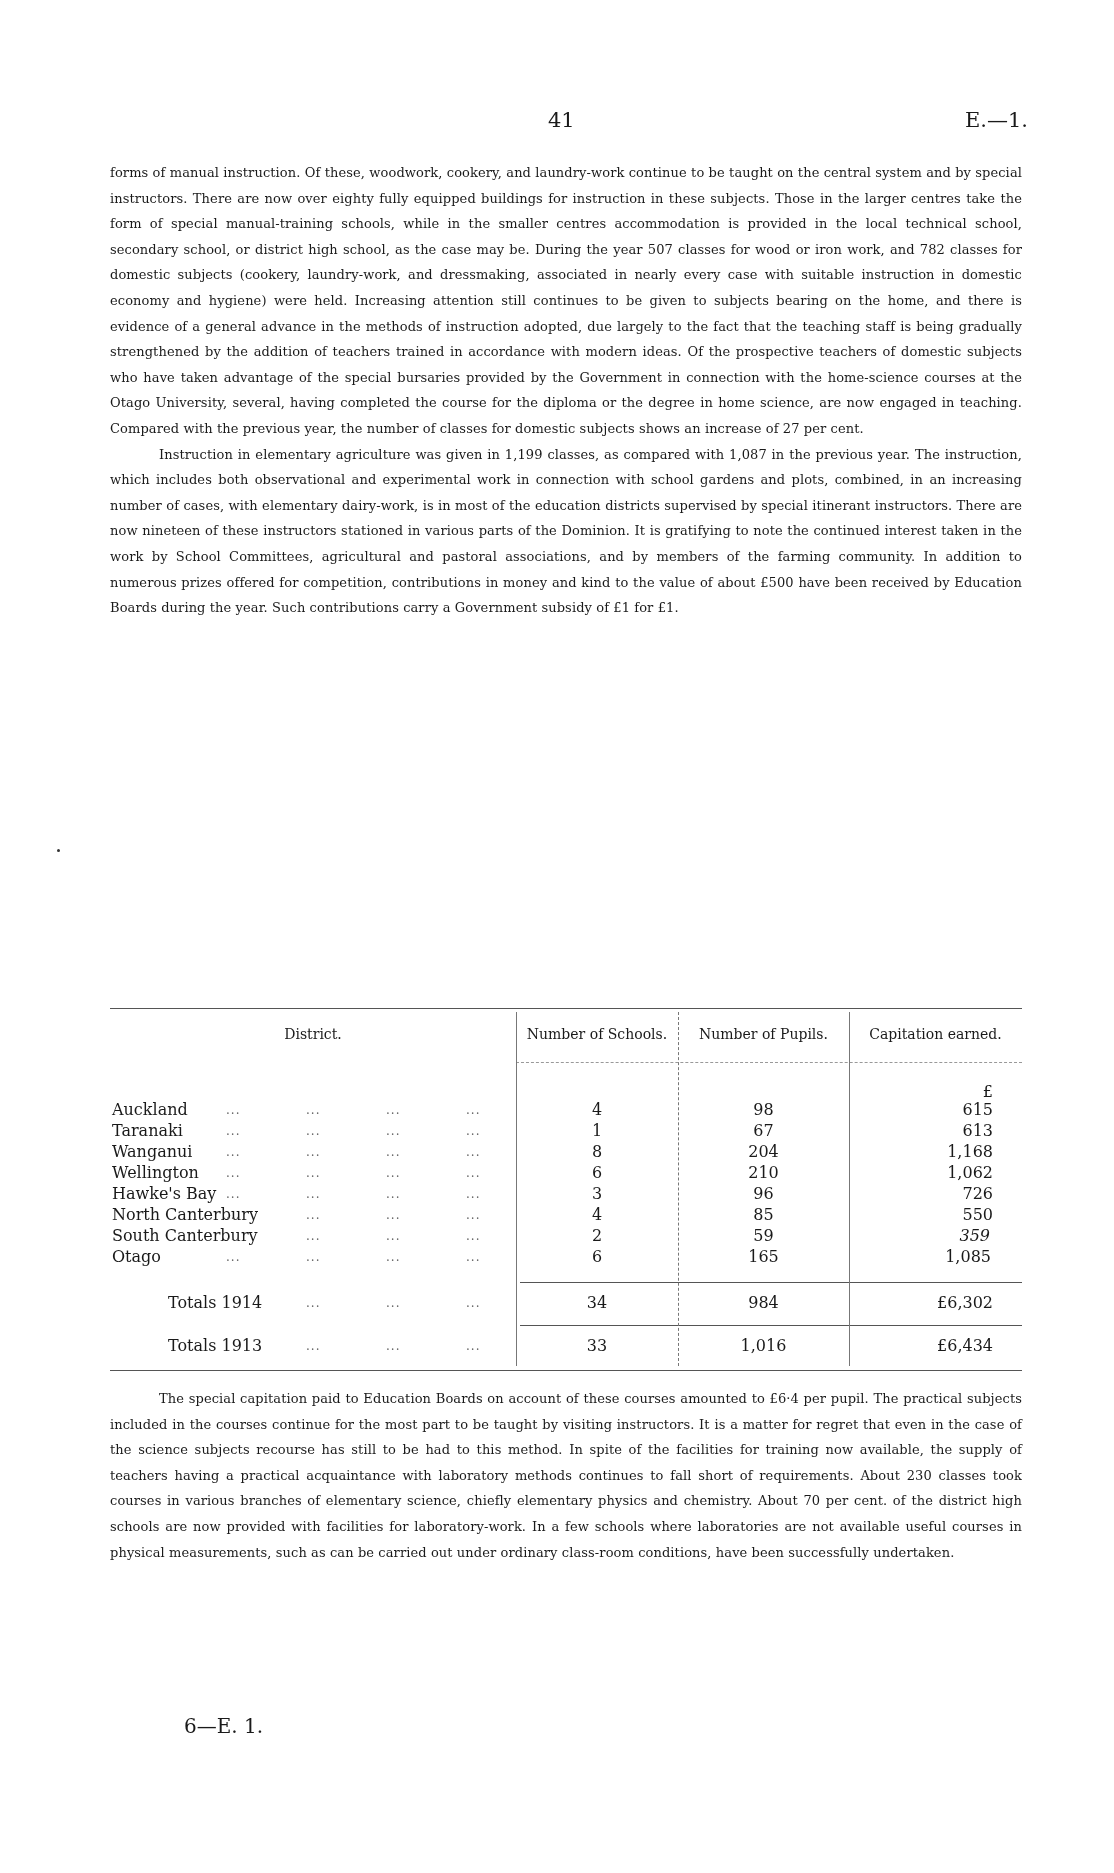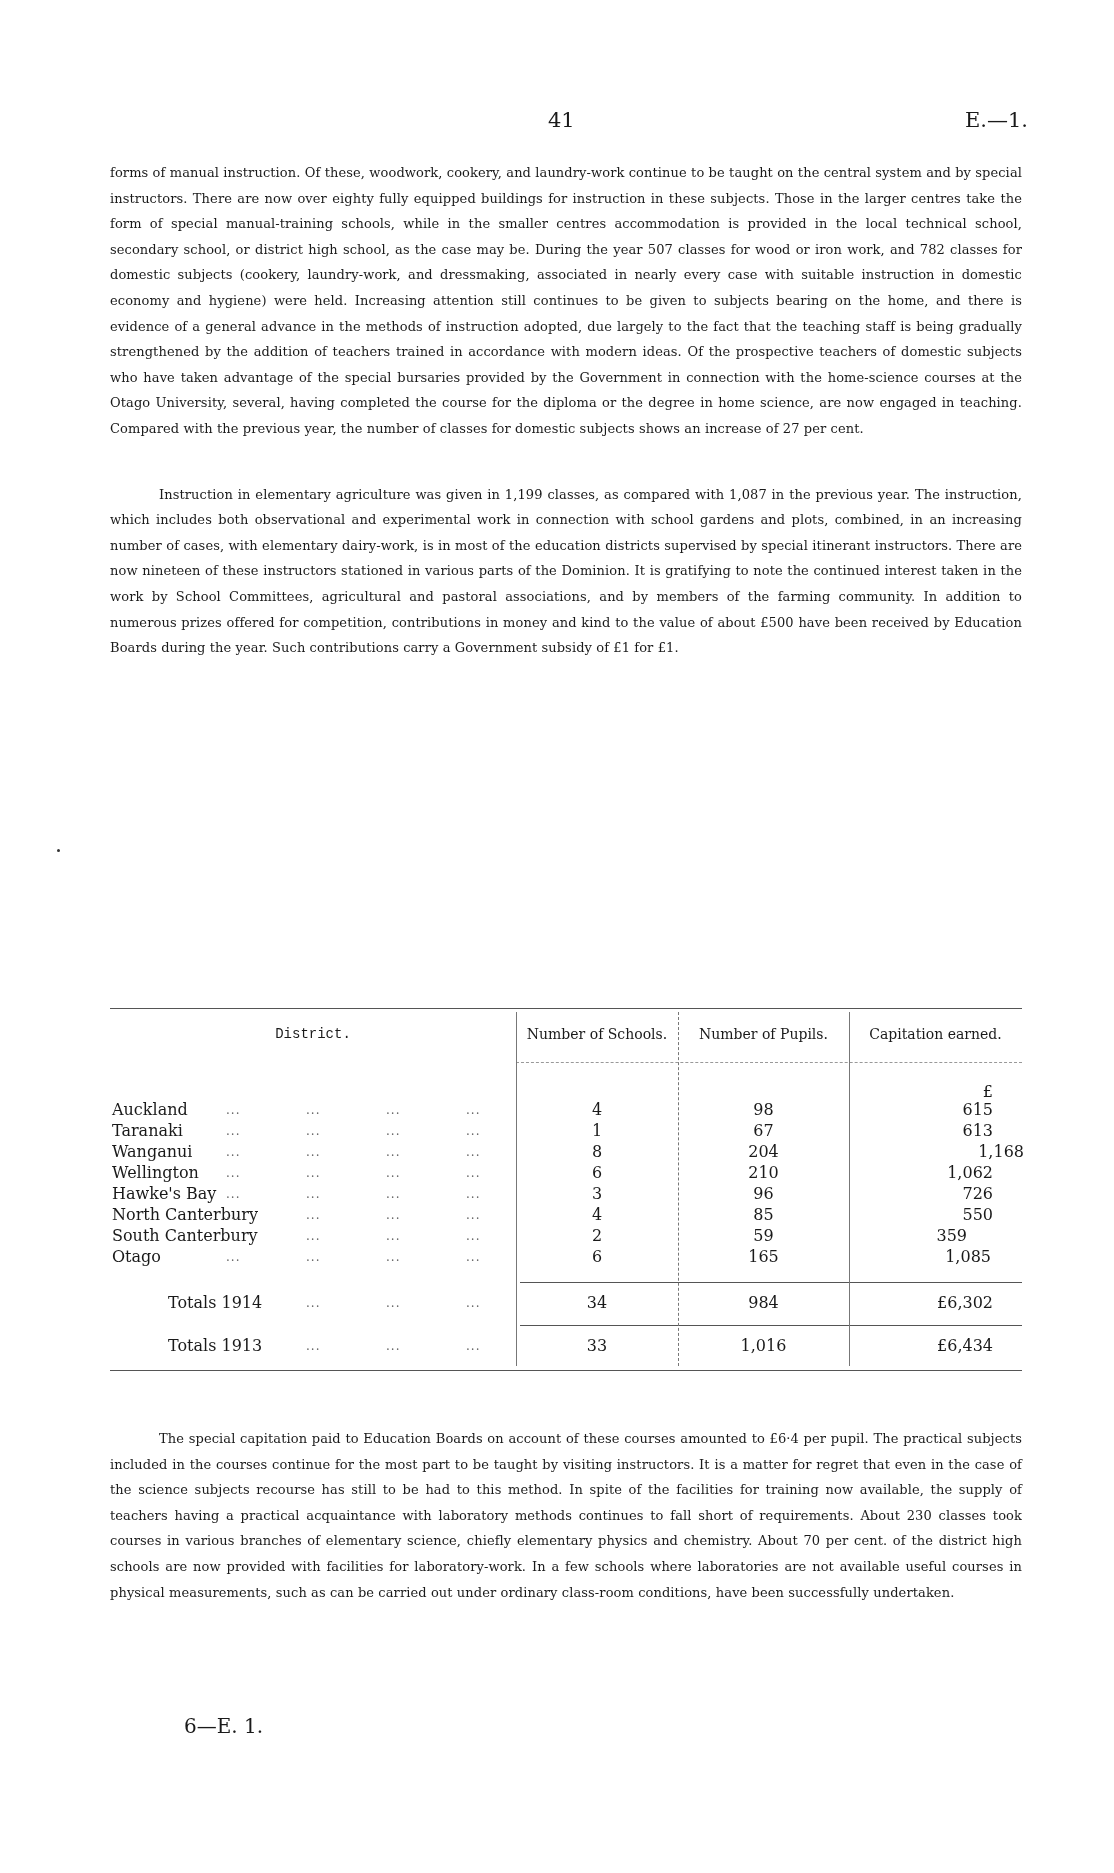--- a/index.html
+++ b/index.html
@@ -3,21 +3,21 @@
 <meta charset="utf-8">
 <style>
   html, body { margin: 0; padding: 0; background: #ffffff; }
   body { width: 1114px; height: 1873px; position: relative; overflow: hidden;
          font-family: "DejaVu Serif", "Liberation Serif", serif; color: #1a1a1a; }
   .page-num { position: absolute; top: 108px; left: 548px; font-size: 21px; }
   .doc-ref { position: absolute; top: 108px; right: 86px; font-size: 21px; }
   .body-text { position: absolute; left: 110px; width: 912px; font-size: 13px;
                line-height: 25.6px; text-align: justify; letter-spacing: 0.1px; }
   .body-text p { margin: 0; text-indent: 0; }
-  .body-text p.indent { text-indent: 49px; margin-top: 40px; }
+  .body-text p.indent { text-indent: 49px; }
   #text-top { top: 160px; }
   #text-bottom { top: 1386px; }
   .margin-dot { position: absolute; left: 57px; top: 849px; width: 3px; height: 3px;
                 background: #333; border-radius: 50%; }
   .footer-sig { position: absolute; left: 184px; top: 1714px; font-size: 20px; }
 
   
   .tbl { position: absolute; left: 110px; top: 1008px; width: 912px; height: 362px; font-size: 16px; }
   .rule { position: absolute; height: 0; border-top: 1px solid #555; }
   .vline { position: absolute; width: 0; border-left: 1px solid #777; }
@@ -47,21 +47,21 @@
   <div class="rule" style="left:0;top:0;width:912px;"></div>
   <div class="rule" style="left:406px;top:54px;width:506px;border-top-style:dashed;border-color:#999;"></div>
   <div class="rule" style="left:410px;top:274px;width:502px;"></div>
   <div class="rule" style="left:410px;top:317px;width:502px;"></div>
   <div class="rule" style="left:0;top:362px;width:912px;"></div>
 
   <div class="vline" style="left:406px;top:4px;height:354px;"></div>
   <div class="vline" style="left:568px;top:4px;height:354px;border-left-style:dashed;"></div>
   <div class="vline" style="left:739px;top:4px;height:354px;"></div>
 
-  <div class="th" style="left:0;width:406px;font-family:Liberation Mono, monospace;">District.</div>
+  <div class="th" style="left:0;width:406px;">District.</div>
   <div class="th" style="left:406px;width:162px;">Number of Schools.</div>
   <div class="th" style="left:568px;width:171px;">Number of Pupils.</div>
   <div class="th" style="left:739px;width:173px;">Capitation earned.</div>
 
   <div class="cell-cap" style="top:74px;left:739px;width:144px;">£</div>
 
   <div id="rows-container">
       <div class="row" style="top: 92px;">
         <span class="cell-name">Auckland</span>
         <span class="dots" style="left:116px;top:3px;">...</span>
@@ -83,21 +83,21 @@
         <span class="cell-cap" style="left:739px;width:144px;">613</span>
       </div>
       <div class="row" style="top: 134px;">
         <span class="cell-name">Wanganui</span>
         <span class="dots" style="left:116px;top:3px;">...</span>
         <span class="dots" style="left:196px;top:3px;">...</span>
         <span class="dots" style="left:276px;top:3px;">...</span>
         <span class="dots" style="left:356px;top:3px;">...</span>
         <span class="cell-num" style="left:406px;width:162px;">8</span>
         <span class="cell-num" style="left:568px;width:171px;">204</span>
-        <span class="cell-cap" style="left:739px;width:144px;padding-left:31px;">1,168</span>
+        <span class="cell-cap" style="left:739px;width:144px;">1,168</span>
       </div>
       <div class="row" style="top: 155px;">
         <span class="cell-name">Wellington</span>
         <span class="dots" style="left:116px;top:3px;">...</span>
         <span class="dots" style="left:196px;top:3px;">...</span>
         <span class="dots" style="left:276px;top:3px;">...</span>
         <span class="dots" style="left:356px;top:3px;">...</span>
         <span class="cell-num" style="left:406px;width:162px;">6</span>
         <span class="cell-num" style="left:568px;width:171px;">210</span>
         <span class="cell-cap" style="left:739px;width:144px;">1,062</span>
@@ -123,21 +123,21 @@
         <span class="cell-cap" style="left:739px;width:144px;">550</span>
       </div>
       <div class="row" style="top: 218px;">
         <span class="cell-name">South Canterbury</span>
         <span class="dots" style="left:116px;top:3px;">...</span>
         <span class="dots" style="left:196px;top:3px;">...</span>
         <span class="dots" style="left:276px;top:3px;">...</span>
         <span class="dots" style="left:356px;top:3px;">...</span>
         <span class="cell-num" style="left:406px;width:162px;">2</span>
         <span class="cell-num" style="left:568px;width:171px;">59</span>
-        <span class="cell-cap" style="left:713px;width:144px;">359</span>
+        <span class="cell-cap" style="left:736px;width:144px;font-style:italic;">359</span>
       </div>
       <div class="row" style="top: 239px;">
         <span class="cell-name">Otago</span>
         <span class="dots" style="left:116px;top:3px;">...</span>
         <span class="dots" style="left:196px;top:3px;">...</span>
         <span class="dots" style="left:276px;top:3px;">...</span>
         <span class="dots" style="left:356px;top:3px;">...</span>
         <span class="cell-num" style="left:406px;width:162px;">6</span>
         <span class="cell-num" style="left:568px;width:171px;">165</span>
         <span class="cell-cap" style="left:737px;width:144px;">1,085</span>

